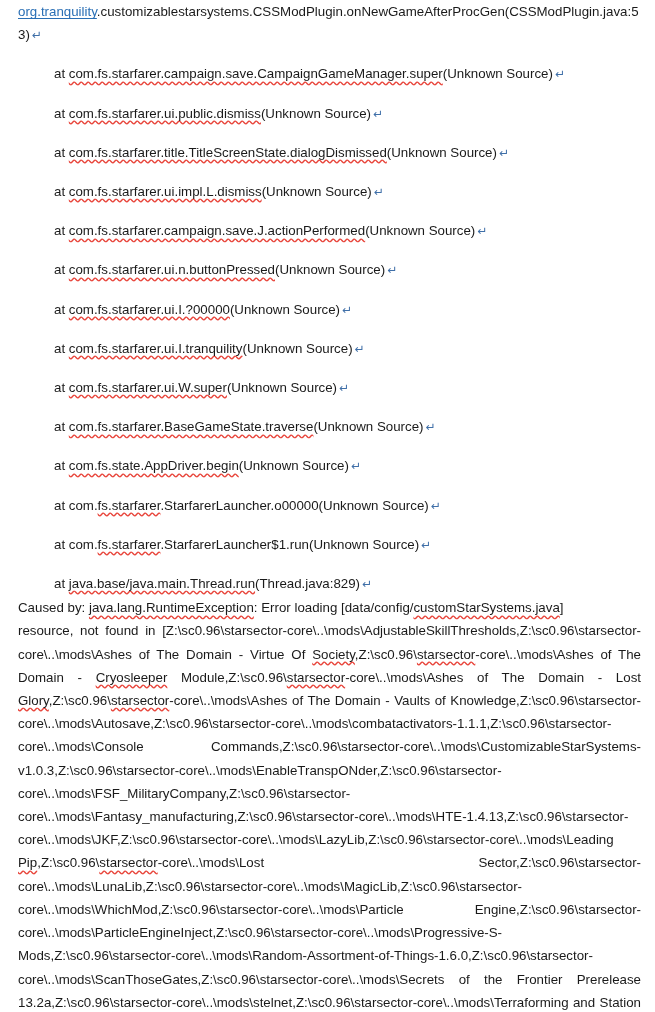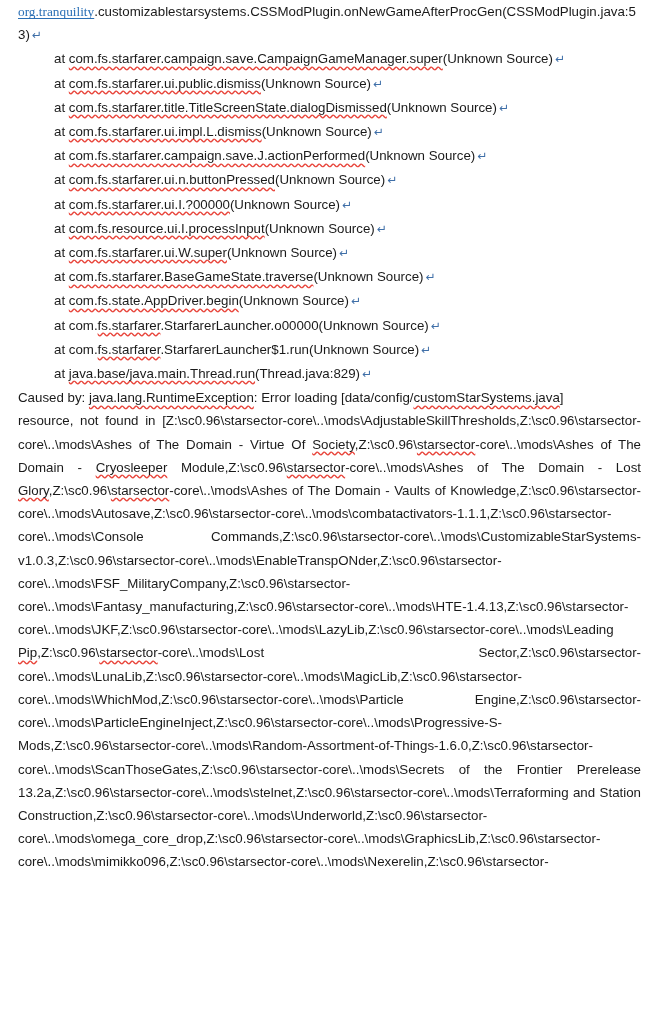--- a/index.html
+++ b/index.html
@@ -22,20 +22,21 @@
   }
   .line {
     line-height: 23.2px;
     white-space: normal;
     word-break: break-word;
   }
   
   .line.at {
     padding-left: 36px;
     text-indent: -0px;
+    margin-top: 15px;
   }
   .line.justify {
     text-align: justify;
     text-justify: inter-word;
   }
   .kw { color: #1a1a1a; }
   
   .sq {
     text-decoration: underline;
     text-decoration-style: wavy;
@@ -45,21 +46,20 @@
   }
   
   .link {
     color: #2a6fb5;
     text-decoration: underline;
     text-underline-offset: 2px;
   }
   .link.sq {
     text-decoration: underline;
     text-decoration-color: #2a6fb5;
-    font-family: Liberation Serif, serif;
   }
   
   .pilcrow {
     color: #3f6fa8;
     font-size: 12px;
     padding-left: 2px;
     font-family: "DejaVu Sans", sans-serif;
   }
 </style>
 </head>
@@ -68,21 +68,21 @@
 <div class="doc">
   <div id="lines-container">
       <div class="line justify"><span class="link sq">org.tranquility</span><span class="kw">.customizablestarsystems.CSSModPlugin.onNewGameAfterProcGen(CSSModPlugin.java:53)</span><span class="pilcrow">↵</span></div>
       <div class="line at"><span class="kw">at </span><span class="sq">com.fs.starfarer.campaign.save.CampaignGameManager.super</span><span class="kw">(Unknown Source)</span><span class="pilcrow">↵</span></div>
       <div class="line at"><span class="kw">at </span><span class="sq">com.fs.starfarer.ui.public.dismiss</span><span class="kw">(Unknown Source)</span><span class="pilcrow">↵</span></div>
       <div class="line at"><span class="kw">at </span><span class="sq">com.fs.starfarer.title.TitleScreenState.dialogDismissed</span><span class="kw">(Unknown Source)</span><span class="pilcrow">↵</span></div>
       <div class="line at"><span class="kw">at </span><span class="sq">com.fs.starfarer.ui.impl.L.dismiss</span><span class="kw">(Unknown Source)</span><span class="pilcrow">↵</span></div>
       <div class="line at"><span class="kw">at </span><span class="sq">com.fs.starfarer.campaign.save.J.actionPerformed</span><span class="kw">(Unknown Source)</span><span class="pilcrow">↵</span></div>
       <div class="line at"><span class="kw">at </span><span class="sq">com.fs.starfarer.ui.n.buttonPressed</span><span class="kw">(Unknown Source)</span><span class="pilcrow">↵</span></div>
       <div class="line at"><span class="kw">at </span><span class="sq">com.fs.starfarer.ui.I.?00000</span><span class="kw">(Unknown Source)</span><span class="pilcrow">↵</span></div>
-      <div class="line at"><span class="kw">at </span><span class="sq">com.fs.resource.ui.I.processInput</span><span class="kw">(Unknown Source)</span><span class="pilcrow">↵</span></div>
+      <div class="line at"><span class="kw">at </span><span class="sq">com.fs.starfarer.ui.I.tranquility</span><span class="kw">(Unknown Source)</span><span class="pilcrow">↵</span></div>
       <div class="line at"><span class="kw">at </span><span class="sq">com.fs.starfarer.ui.W.super</span><span class="kw">(Unknown Source)</span><span class="pilcrow">↵</span></div>
       <div class="line at"><span class="kw">at </span><span class="sq">com.fs.starfarer.BaseGameState.traverse</span><span class="kw">(Unknown Source)</span><span class="pilcrow">↵</span></div>
       <div class="line at"><span class="kw">at </span><span class="sq">com.fs.state.AppDriver.begin</span><span class="kw">(Unknown Source)</span><span class="pilcrow">↵</span></div>
       <div class="line at"><span class="kw">at com.</span><span class="sq">fs.starfarer</span><span class="kw">.StarfarerLauncher.o00000(Unknown Source)</span><span class="pilcrow">↵</span></div>
       <div class="line at"><span class="kw">at com.</span><span class="sq">fs.starfarer</span><span class="kw">.StarfarerLauncher$1.run(Unknown Source)</span><span class="pilcrow">↵</span></div>
       <div class="line at"><span class="kw">at </span><span class="sq">java.base/java.main.Thread.run</span><span class="kw">(Thread.java:829)</span><span class="pilcrow">↵</span></div>
       <div class="line"><span class="kw">Caused by: </span><span class="sq">java.lang.RuntimeException</span><span class="kw">: Error loading [data/config/</span><span class="sq">customStarSystems.java</span><span class="kw">]</span></div>
     </div>
   <div id="paragraph-container">
       <div class="line justify"><span class="kw">resource, not found in [Z:\sc0.96\starsector-core\..\mods\AdjustableSkillThresholds,Z:\sc0.96\starsector-core\..\mods\Ashes of The Domain - Virtue Of </span><span class="sq">Society</span><span class="kw">,Z:\sc0.96\</span><span class="sq">starsector</span><span class="kw">-core\..\mods\Ashes of The Domain - </span><span class="sq">Cryosleeper</span><span class="kw"> Module,Z:\sc0.96\</span><span class="sq">starsector</span><span class="kw">-core\..\mods\Ashes of The Domain - Lost </span><span class="sq">Glory</span><span class="kw">,Z:\sc0.96\</span><span class="sq">starsector</span><span class="kw">-core\..\mods\Ashes of The Domain - Vaults of Knowledge,Z:\sc0.96\starsector-core\..\mods\Autosave,Z:\sc0.96\starsector-core\..\mods\combatactivators-1.1.1,Z:\sc0.96\starsector-core\..\mods\Console Commands,Z:\sc0.96\starsector-core\..\mods\CustomizableStarSystems-v1.0.3,Z:\sc0.96\starsector-core\..\mods\EnableTranspONder,Z:\sc0.96\starsector-core\..\mods\FSF_MilitaryCompany,Z:\sc0.96\starsector-core\..\mods\Fantasy_manufacturing,Z:\sc0.96\starsector-core\..\mods\HTE-1.4.13,Z:\sc0.96\starsector-core\..\mods\JKF,Z:\sc0.96\starsector-core\..\mods\LazyLib,Z:\sc0.96\starsector-core\..\mods\Leading </span><span class="sq">Pip</span><span class="kw">,Z:\sc0.96\</span><span class="sq">starsector</span><span class="kw">-core\..\mods\Lost Sector,Z:\sc0.96\starsector-core\..\mods\LunaLib,Z:\sc0.96\starsector-core\..\mods\MagicLib,Z:\sc0.96\starsector-core\..\mods\WhichMod,Z:\sc0.96\starsector-core\..\mods\Particle Engine,Z:\sc0.96\starsector-core\..\mods\ParticleEngineInject,Z:\sc0.96\starsector-core\..\mods\Progressive-S-Mods,Z:\sc0.96\starsector-core\..\mods\Random-Assortment-of-Things-1.6.0,Z:\sc0.96\starsector-core\..\mods\ScanThoseGates,Z:\sc0.96\starsector-core\..\mods\Secrets of the Frontier Prerelease 13.2a,Z:\sc0.96\starsector-core\..\mods\stelnet,Z:\sc0.96\starsector-core\..\mods\Terraforming and Station Construction,Z:\sc0.96\starsector-core\..\mods\Underworld,Z:\sc0.96\starsector-core\..\mods\omega_core_drop,Z:\sc0.96\starsector-core\..\mods\GraphicsLib,Z:\sc0.96\starsector-core\..\mods\mimikko096,Z:\sc0.96\starsector-core\..\mods\Nexerelin,Z:\sc0.96\starsector-</span></div>

